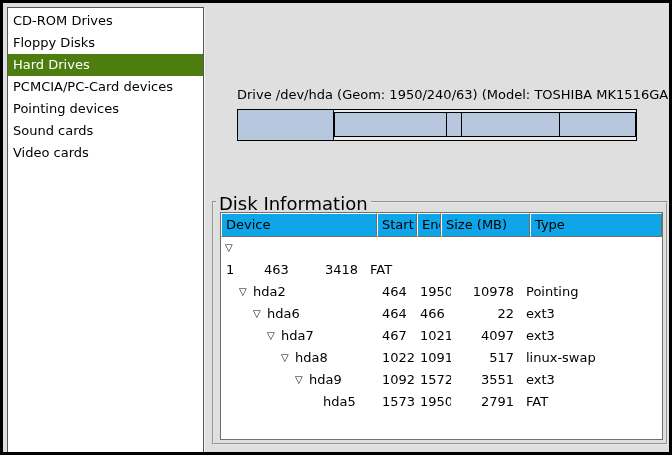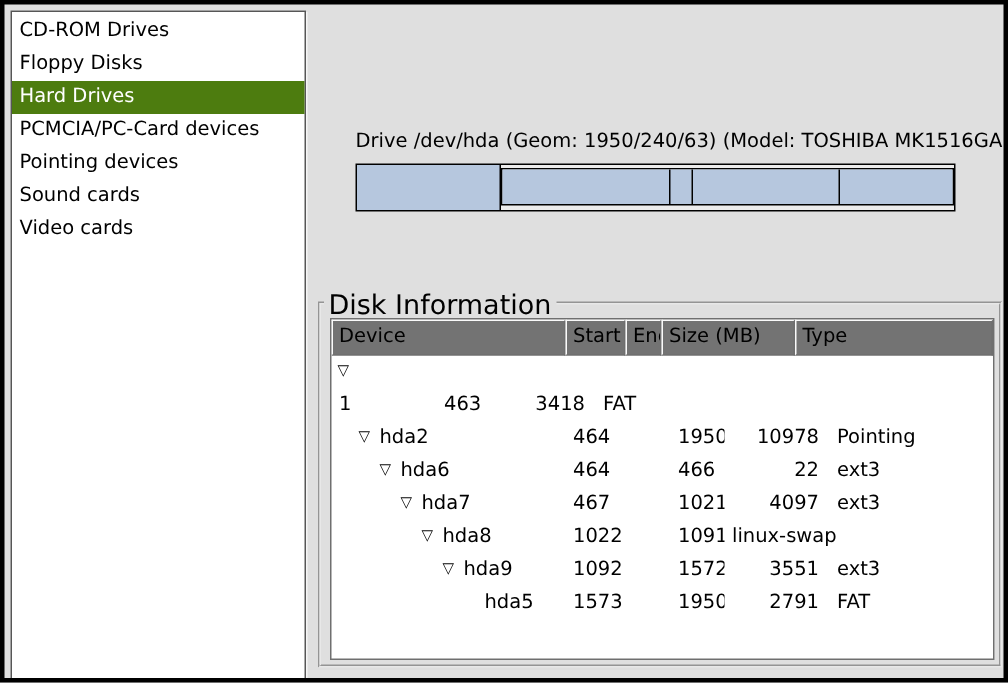--- a/index.html
+++ b/index.html
@@ -75,40 +75,40 @@
   .tree{
     position:absolute;left:217px;top:209px;
     width:443px;height:228px;
     background:#fff;
     border:1px solid #6f6f6f;
     box-sizing:border-box;
     overflow:hidden;
   }
   .thead{display:flex;height:24px;}
   .hcell{
-    background:#737373;
+    background:#0ea5e9;
     border:1px solid;
     border-color:#fafafa #6f6f6f #6f6f6f #fafafa;
     box-sizing:border-box;
     line-height:22px;
     padding-left:4px;
     white-space:nowrap;
     overflow:hidden;
     cursor:default;
   }
   .col-device{width:156px;}
   .col-start{width:40px;}
   .col-end{width:24px;}
   .col-size{width:89px;}
   .col-type{flex:1;}
   .trow{display:flex;height:22px;line-height:22px;}
   .cell{box-sizing:border-box;white-space:nowrap;overflow:hidden;}
   .cell.device{width:156px;display:flex;align-items:center;padding-left:4px;}
   .cell.start{width:40px;padding-left:5px;}
-  .cell.end{width:34px;padding-left:3px;margin-left:32px;}
+  .cell.end{width:34px;padding-left:3px;}
   .cell.size{width:70px;text-align:right;padding-right:7px;}
   .cell.type{flex:1;padding-left:5px;}
   .indent{display:inline-block;height:1px;}
   .expander{
     display:inline-block;width:14px;
     font-size:10px;line-height:22px;
     text-align:left;
     cursor:default;
   }
 </style>
@@ -204,20 +204,21 @@
   </div>
 
   <div class="trow">
     <div class="cell device">
         <span class="indent" style="width:56px"></span>
         <span class="expander">▽</span>
         <span>hda8</span>
       </div>
     <div class="cell start">1022</div>
     <div class="cell end">1091</div>
+    <div class="cell size">517</div>
     <div class="cell type">linux-swap</div>
   </div>
 
   <div class="trow">
     <div class="cell device">
         <span class="indent" style="width:70px"></span>
         <span class="expander">▽</span>
         <span>hda9</span>
       </div>
     <div class="cell start">1092</div>

